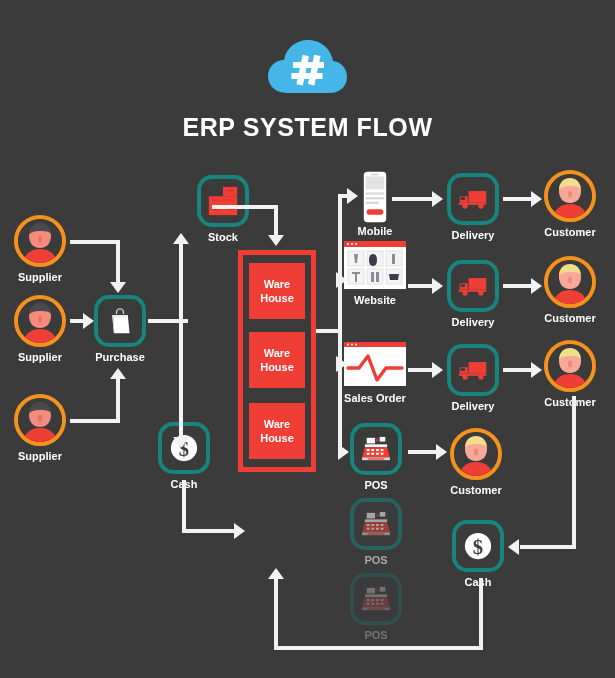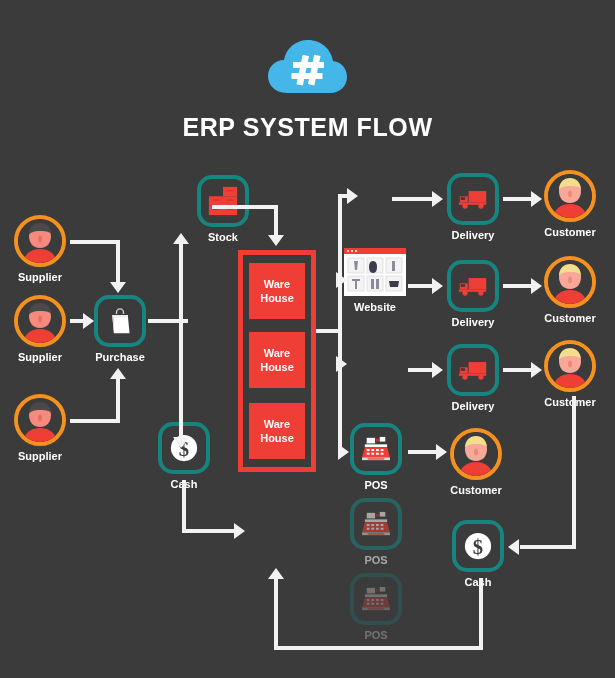--- a/index.html
+++ b/index.html
@@ -178,22 +178,38 @@
   </div>
   <div class="wh-box" style="left:249px;top:332px;">
     <span>Ware</span>
     <span>House</span>
   </div>
   <div class="wh-box" style="left:249px;top:403px;">
     <span>Ware</span>
     <span>House</span>
   </div>
 
-
-  <div class="node" style="left:344px;top:248px;">
+  <div class="node" style="left:355px;top:170px;">
+    <div class="plain" style="width:40px;height:54px;">
+      <svg viewBox="0 0 30 54" width="28" height="52">
+        <rect x="3" y="0" width="24" height="54" rx="4" fill="#ffffff"></rect>
+        <rect x="5" y="5" width="20" height="14" fill="#e3e3e3"></rect>
+        <g fill="#d9d9d9">
+          <rect x="5" y="22" width="20" height="2.6"></rect>
+          <rect x="5" y="27" width="20" height="2.6"></rect>
+          <rect x="5" y="32" width="14" height="2.6"></rect>
+        </g>
+        <rect x="6" y="40" width="18" height="6" rx="3" fill="#ef3e36"></rect>
+        <rect x="11" y="2" width="8" height="1.6" rx="0.8" fill="#cccccc"></rect>
+      </svg>
+    </div>
+    <div class="cap" style="top:55px;left:20px;">Mobile</div>
+  </div>
+
+  <div class="node" style="left:344px;top:241px;">
     <div class="plain" style="width:62px;height:48px;">
       <svg viewBox="0 0 62 48" width="62" height="48">
         <rect x="0" y="0" width="62" height="48" fill="#ffffff"></rect>
         <rect x="0" y="0" width="62" height="6" fill="#ef3e36"></rect>
         <g fill="#ffffff">
             <circle cx="4" cy="3" r="1.1"></circle>
             <circle cx="8" cy="3" r="1.1"></circle>
             <circle cx="12" cy="3" r="1.1"></circle>
           </g>
         <g fill="#f4f4f4" stroke="#dddddd" stroke-width="0.8">
@@ -210,20 +226,35 @@
           <path d="M48 13 l3 0 l0 10 l-3 0 Z"></path>
           <path d="M8 31 l8 0 l0 2 l-3 0 l0 8 l-2 0 l0 -8 l-3 0 Z"></path>
           <path d="M27 31 l3 0 l0 10 l-3 0 Z M32 31 l3 0 l0 10 l-3 0 Z"></path>
           <path d="M45 33 l10 0 l-1 6 l-8 0 Z" fill="#3c3c4e"></path>
         </g>
       </svg>
     </div>
     <div class="cap" style="top:53px;left:31px;">Website</div>
   </div>
 
+  <div class="node" style="left:344px;top:342px;">
+    <div class="plain" style="width:62px;height:44px;">
+      <svg viewBox="0 0 62 44" width="62" height="44">
+        <rect x="0" y="0" width="62" height="44" fill="#ffffff"></rect>
+        <rect x="0" y="0" width="62" height="5" fill="#ef3e36"></rect>
+        <g fill="#ffffff">
+            <circle cx="4" cy="2.5" r="1"></circle>
+            <circle cx="8" cy="2.5" r="1"></circle>
+            <circle cx="12" cy="2.5" r="1"></circle>
+          </g>
+        <polyline points="4,26 15,26 24,14 33,38 42,26 58,26" fill="none" stroke="#ef3e36" stroke-width="3.4" stroke-linejoin="round" stroke-linecap="round"></polyline>
+      </svg>
+    </div>
+    <div class="cap" style="top:50px;left:31px;">Sales Order</div>
+  </div>
 
   <div class="node" style="left:447px;top:173px;">
     <div class="tile">
       <svg viewBox="0 0 34 24" width="30" height="22">
         <rect x="12" y="3" width="20" height="13" fill="#ef3e36"></rect>
         <path d="M2 9 L11 9 L11 16 L2 16 Z" fill="#ef3e36"></path>
         <path d="M3 10 L8 10 L8 13 L3 13 Z" fill="#3b3b3b"></path>
         <rect x="1" y="16" width="31" height="2.6" fill="#ef3e36"></rect>
         <circle cx="8" cy="20" r="3" fill="#ef3e36"></circle>
         <circle cx="26" cy="20" r="3" fill="#ef3e36"></circle>

